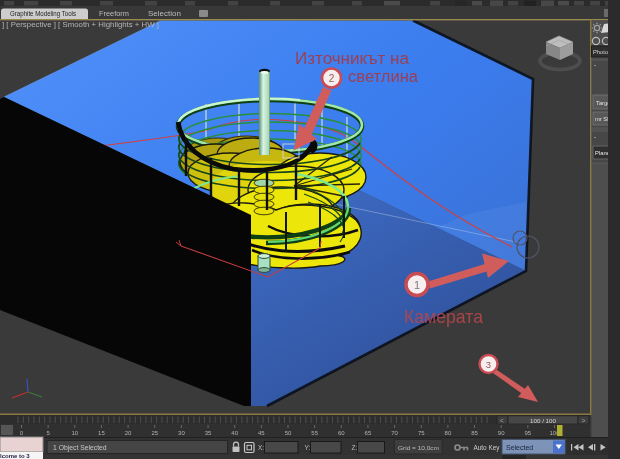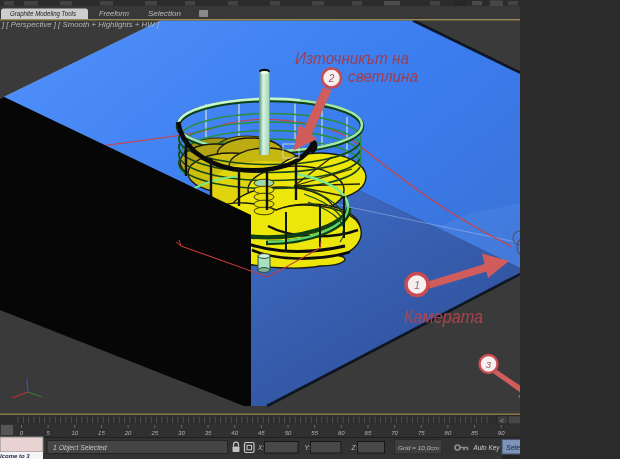--- a/index.html
+++ b/index.html
@@ -1,16 +1,16 @@
 <!DOCTYPE html>
 <html><head>
 <meta charset="utf-8">
 <style>
   html,body{margin:0;padding:0;background:#2b2b2b;}
-  #stage{position:relative;width:520px;height:459px;overflow:hidden;font-family:"Liberation Sans",sans-serif;font-style:italic;}
+  #stage{position:relative;width:608px;height:459px;overflow:hidden;font-family:"Liberation Sans",sans-serif;}
   svg{display:block;}
 </style>
 </head>
 <body>
 <div id="stage">
 <svg width="620" height="459" viewBox="0 0 620 459" xmlns="http://www.w3.org/2000/svg">
 <defs>
   <linearGradient id="wallsG" x1="110" y1="10" x2="430" y2="400" gradientUnits="userSpaceOnUse">
     <stop offset="0" stop-color="#4c8df8"></stop>
     <stop offset="0.5" stop-color="#3b7cee"></stop>

